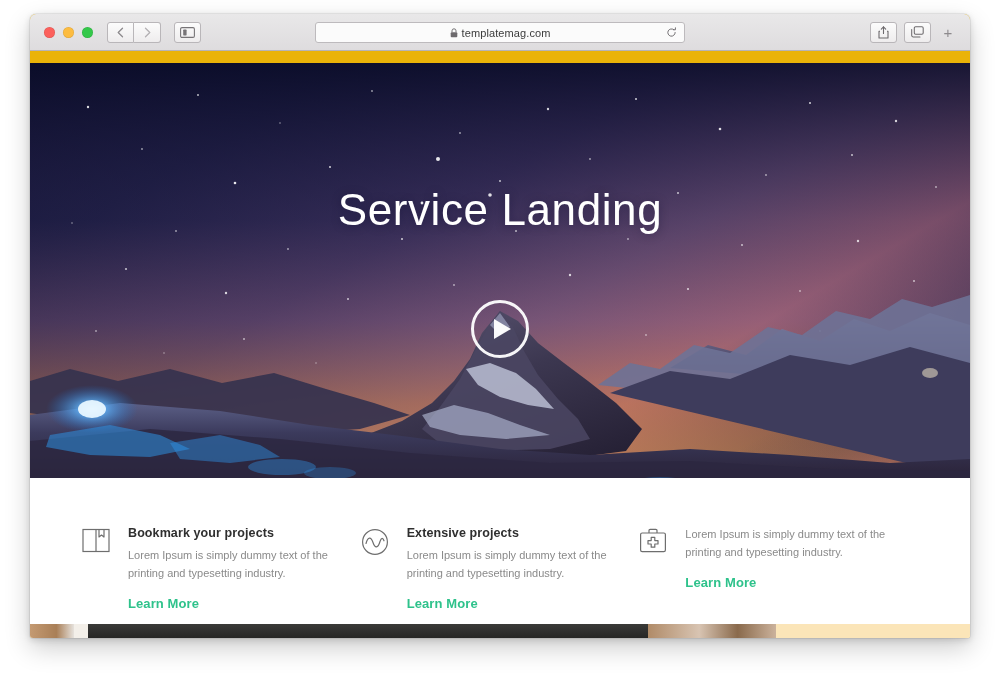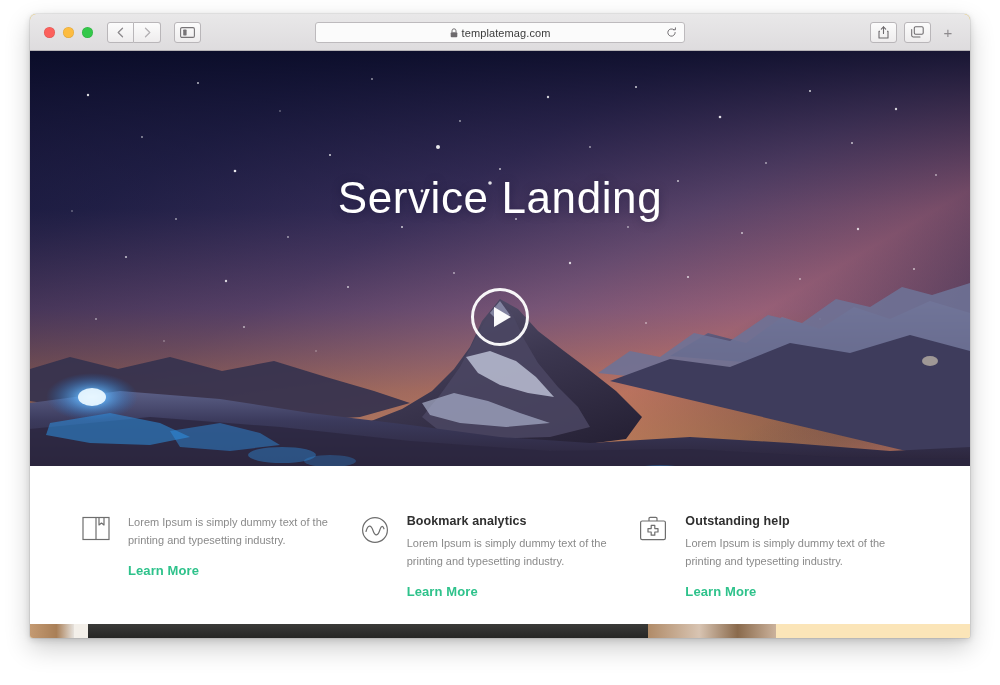--- a/index.html
+++ b/index.html
@@ -139,20 +139,21 @@
     font-weight: 300;
   }
 
   
   .hero {
     position: relative;
     flex: 0 0 415px;
     height: 415px;
     overflow: hidden;
     background: #0d1030;
+    margin-top: 12px;
   }
   .hero-canvas {
     position: absolute;
     inset: 0;
     width: 100%;
     height: 100%;
     display: block;
   }
   .hero-title {
     position: absolute;
@@ -461,49 +462,49 @@
 
       <div class="feature">
         <div class="feature-icon">
           <svg width="28" height="26" viewBox="0 0 28 26">
             <rect x="1" y="1.5" width="26" height="22" fill="none" stroke="#6e6e6e" stroke-width="1.2"></rect>
             <line x1="14" y1="1.5" x2="14" y2="23.5" stroke="#6e6e6e" stroke-width="1.2"></line>
             <path d="M17 1.5 L17 9 L19.5 7 L22 9 L22 1.5 Z" fill="none" stroke="#6e6e6e" stroke-width="1.2" stroke-linejoin="round"></path>
           </svg>
         </div>
         <div class="feature-body">
+          <div class="feature-title">Bookmark your projects</div>
           <p class="feature-desc">Lorem Ipsum is simply dummy text of the printing and typesetting industry.</p>
           <a class="feature-link" href="#">Learn More</a>
         </div>
       </div>
 
       <div class="feature">
         <div class="feature-icon">
           <svg width="28" height="28" viewBox="0 0 28 28">
             <circle cx="14" cy="14" r="12.4" fill="none" stroke="#6e6e6e" stroke-width="1.2"></circle>
             <path d="M5 15.5 C7 8.5, 10 8.5, 12 14.5 C14 20.5, 17 20.5, 19 13.5 C20.3 9.3, 22 9.8, 23 12.8" fill="none" stroke="#6e6e6e" stroke-width="1.2" stroke-linecap="round"></path>
           </svg>
         </div>
         <div class="feature-body">
-          <div class="feature-title">Bookmark analytics</div>
+          <div class="feature-title">Extensive projects</div>
           <p class="feature-desc">Lorem Ipsum is simply dummy text of the printing and typesetting industry.</p>
           <a class="feature-link" href="#">Learn More</a>
         </div>
       </div>
 
       <div class="feature">
         <div class="feature-icon">
           <svg width="28" height="26" viewBox="0 0 28 26">
             <path d="M10 5 L10 2.6 a1.2 1.2 0 0 1 1.2 -1.2 L16.8 1.4 a1.2 1.2 0 0 1 1.2 1.2 L18 5" fill="none" stroke="#6e6e6e" stroke-width="1.2" stroke-linejoin="round"></path>
             <rect x="1.6" y="5" width="24.8" height="18.6" rx="1.6" fill="none" stroke="#6e6e6e" stroke-width="1.2"></rect>
             <path d="M12.2 9.4 L15.8 9.4 L15.8 12.6 L19 12.6 L19 16 L15.8 16 L15.8 19.2 L12.2 19.2 L12.2 16 L9 16 L9 12.6 L12.2 12.6 Z" fill="none" stroke="#6e6e6e" stroke-width="1.2" stroke-linejoin="round"></path>
           </svg>
         </div>
         <div class="feature-body">
-          <div class="feature-title">Outstanding help</div>
           <p class="feature-desc">Lorem Ipsum is simply dummy text of the printing and typesetting industry.</p>
           <a class="feature-link" href="#">Learn More</a>
         </div>
       </div>
 
       <div class="peek-strip">
         <span class="peek-a"></span>
         <span class="peek-b"></span>
         <span class="peek-c"></span>
         <span class="peek-d"></span>

